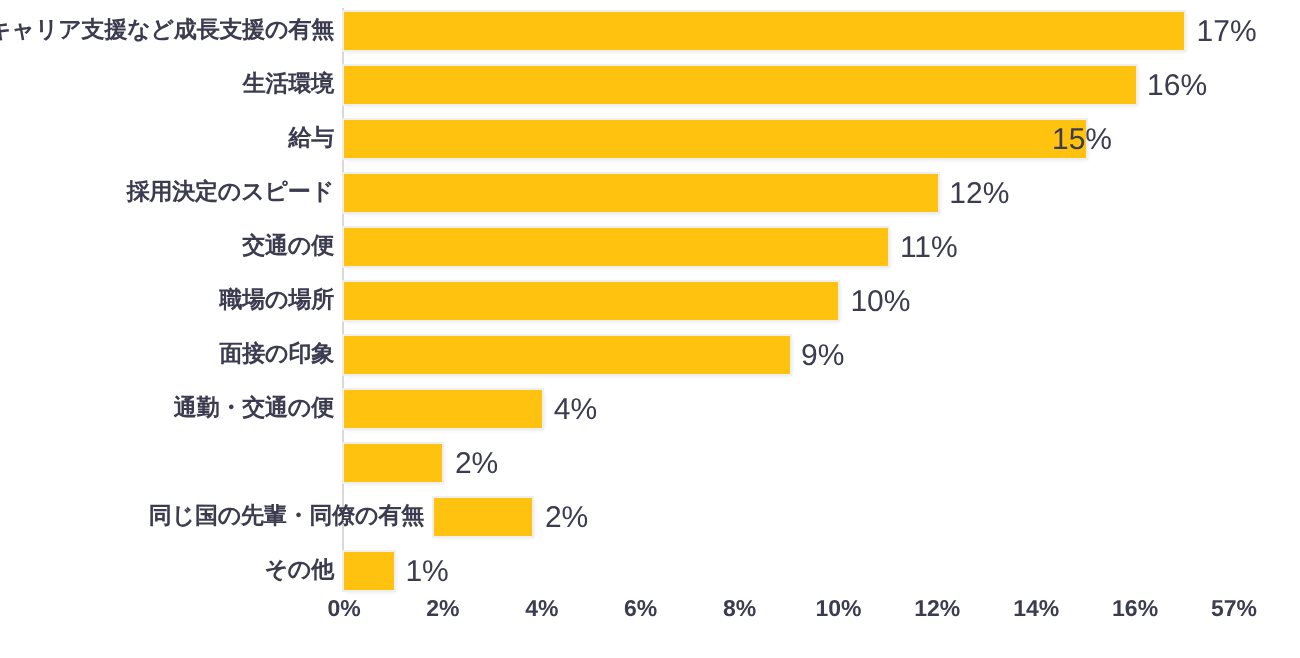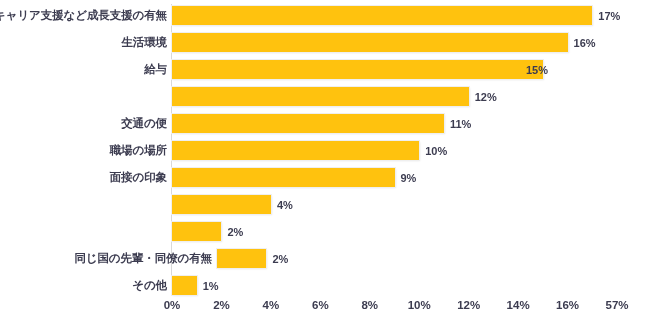--- a/index.html
+++ b/index.html
@@ -65,22 +65,22 @@
     top: 0;
     height: 19px;
     background: #ffc20e;
     box-shadow: 0 0 0 1px #efefef, 1px 1px 2px rgba(0,0,0,0.10);
   }
 
   .bar-value {
     position: absolute;
     top: 50%;
     transform: translateY(-50%);
-    font-size: 11px;
-    font-weight: bold;
+    font-size: 15px;
+    font-weight: normal;
     color: #3c3c50;
     white-space: nowrap;
     line-height: 1;
   }
 
   
   .xaxis {
     position: absolute;
     left: 0;
     top: 300px;
@@ -114,39 +114,41 @@
           <span class="cat-label">生活環境</span>
           <div class="bar" style="width: 395.556px; background: rgb(255, 194, 14);"></div>
           <span class="bar-value" style="left: 573.556px;">16%</span>
         </div>
         <div class="bar-row" style="top: 60px;">
           <span class="cat-label">給与</span>
           <div class="bar" style="width: 370.833px; background: rgb(255, 194, 14);"></div>
           <span class="bar-value" style="left: 526px;">15%</span>
         </div>
         <div class="bar-row" style="top: 87px;">
+          <span class="cat-label">採用決定のスピード</span>
           <div class="bar" style="width: 296.667px; background: rgb(255, 194, 14);"></div>
           <span class="bar-value" style="left: 474.667px;">12%</span>
         </div>
         <div class="bar-row" style="top: 114px;">
           <span class="cat-label">交通の便</span>
           <div class="bar" style="width: 271.944px; background: rgb(255, 194, 14);"></div>
           <span class="bar-value" style="left: 449.944px;">11%</span>
         </div>
         <div class="bar-row" style="top: 141px;">
           <span class="cat-label">職場の場所</span>
           <div class="bar" style="width: 247.222px; background: rgb(255, 194, 14);"></div>
           <span class="bar-value" style="left: 425.222px;">10%</span>
         </div>
         <div class="bar-row" style="top: 168px;">
           <span class="cat-label">面接の印象</span>
           <div class="bar" style="width: 222.5px; background: rgb(255, 194, 14);"></div>
           <span class="bar-value" style="left: 400.5px;">9%</span>
         </div>
         <div class="bar-row" style="top: 195px;">
+          <span class="cat-label">通勤・交通の便</span>
           <div class="bar" style="width: 98.8889px; background: rgb(255, 194, 14);"></div>
           <span class="bar-value" style="left: 276.889px;">4%</span>
         </div>
         <div class="bar-row" style="top: 222px;">
           <div class="bar" style="width: 49.4444px; background: rgb(255, 194, 14);"></div>
           <span class="bar-value" style="left: 227.444px;">2%</span>
         </div>
         <div class="bar-row" style="top: 249px; margin-left: 45px;">
           <span class="cat-label">同じ国の先輩・同僚の有無</span>
           <div class="bar" style="width: 49.4444px; background: rgb(255, 194, 14);"></div>

